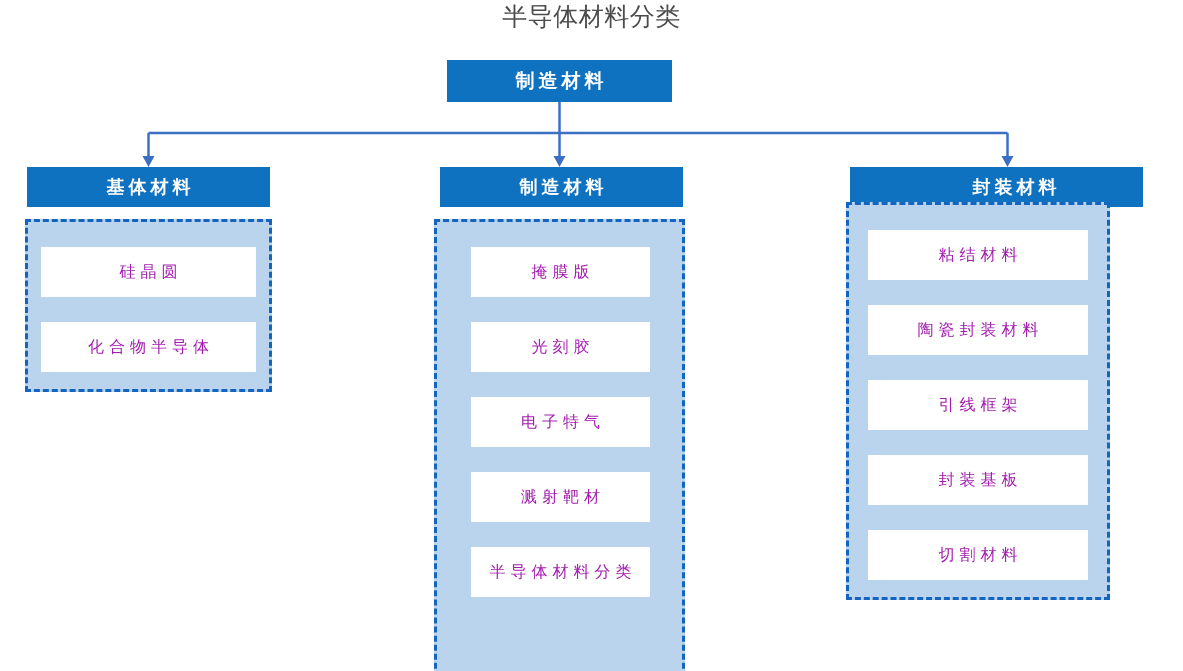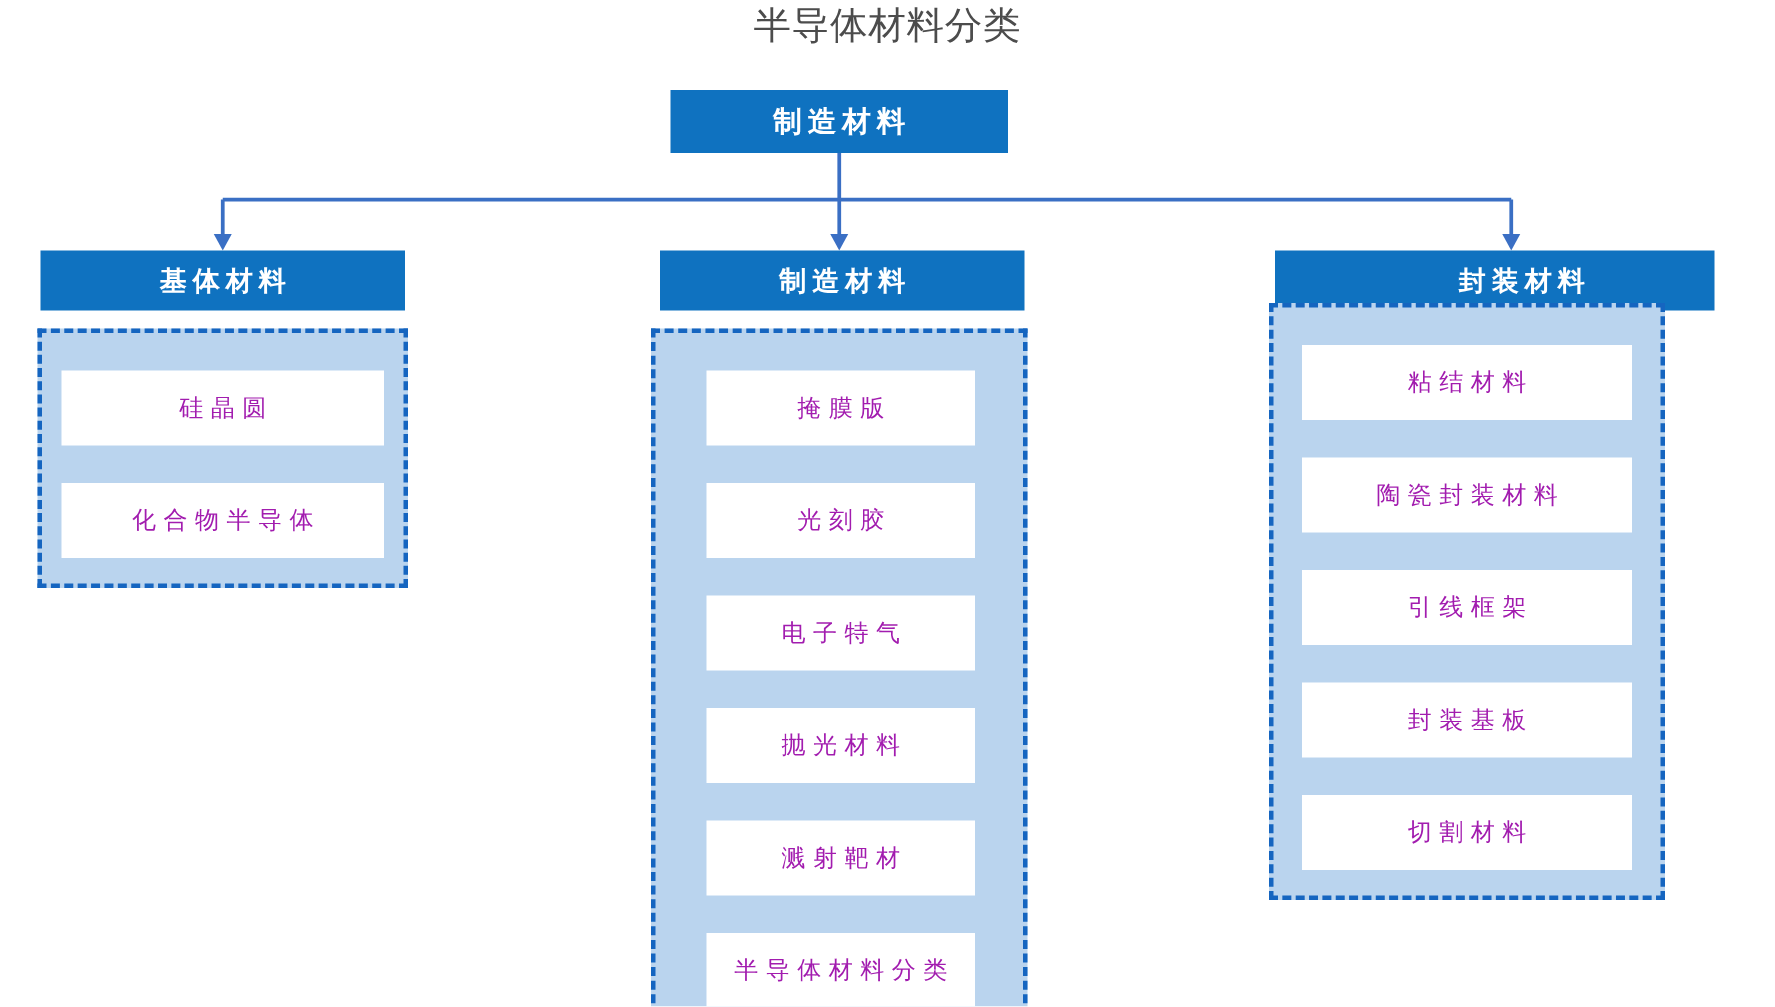--- a/index.html
+++ b/index.html
@@ -185,23 +185,20 @@
         <div class="panel-item">
           <span class="item-label">掩膜版</span>
         </div>
         <div class="panel-item">
           <span class="item-label">光刻胶</span>
         </div>
         <div class="panel-item">
           <span class="item-label">电子特气</span>
         </div>
         <div class="panel-item">
-          <span class="item-label">抛光材料</span>
-        </div>
-        <div class="panel-item">
           <span class="item-label">溅射靶材</span>
         </div>
         <div class="panel-item">
           <span class="item-label">半导体材料分类</span>
         </div>
       </div>
     </div>
   </div>
 
   <div class="column" id="col-pkg">

